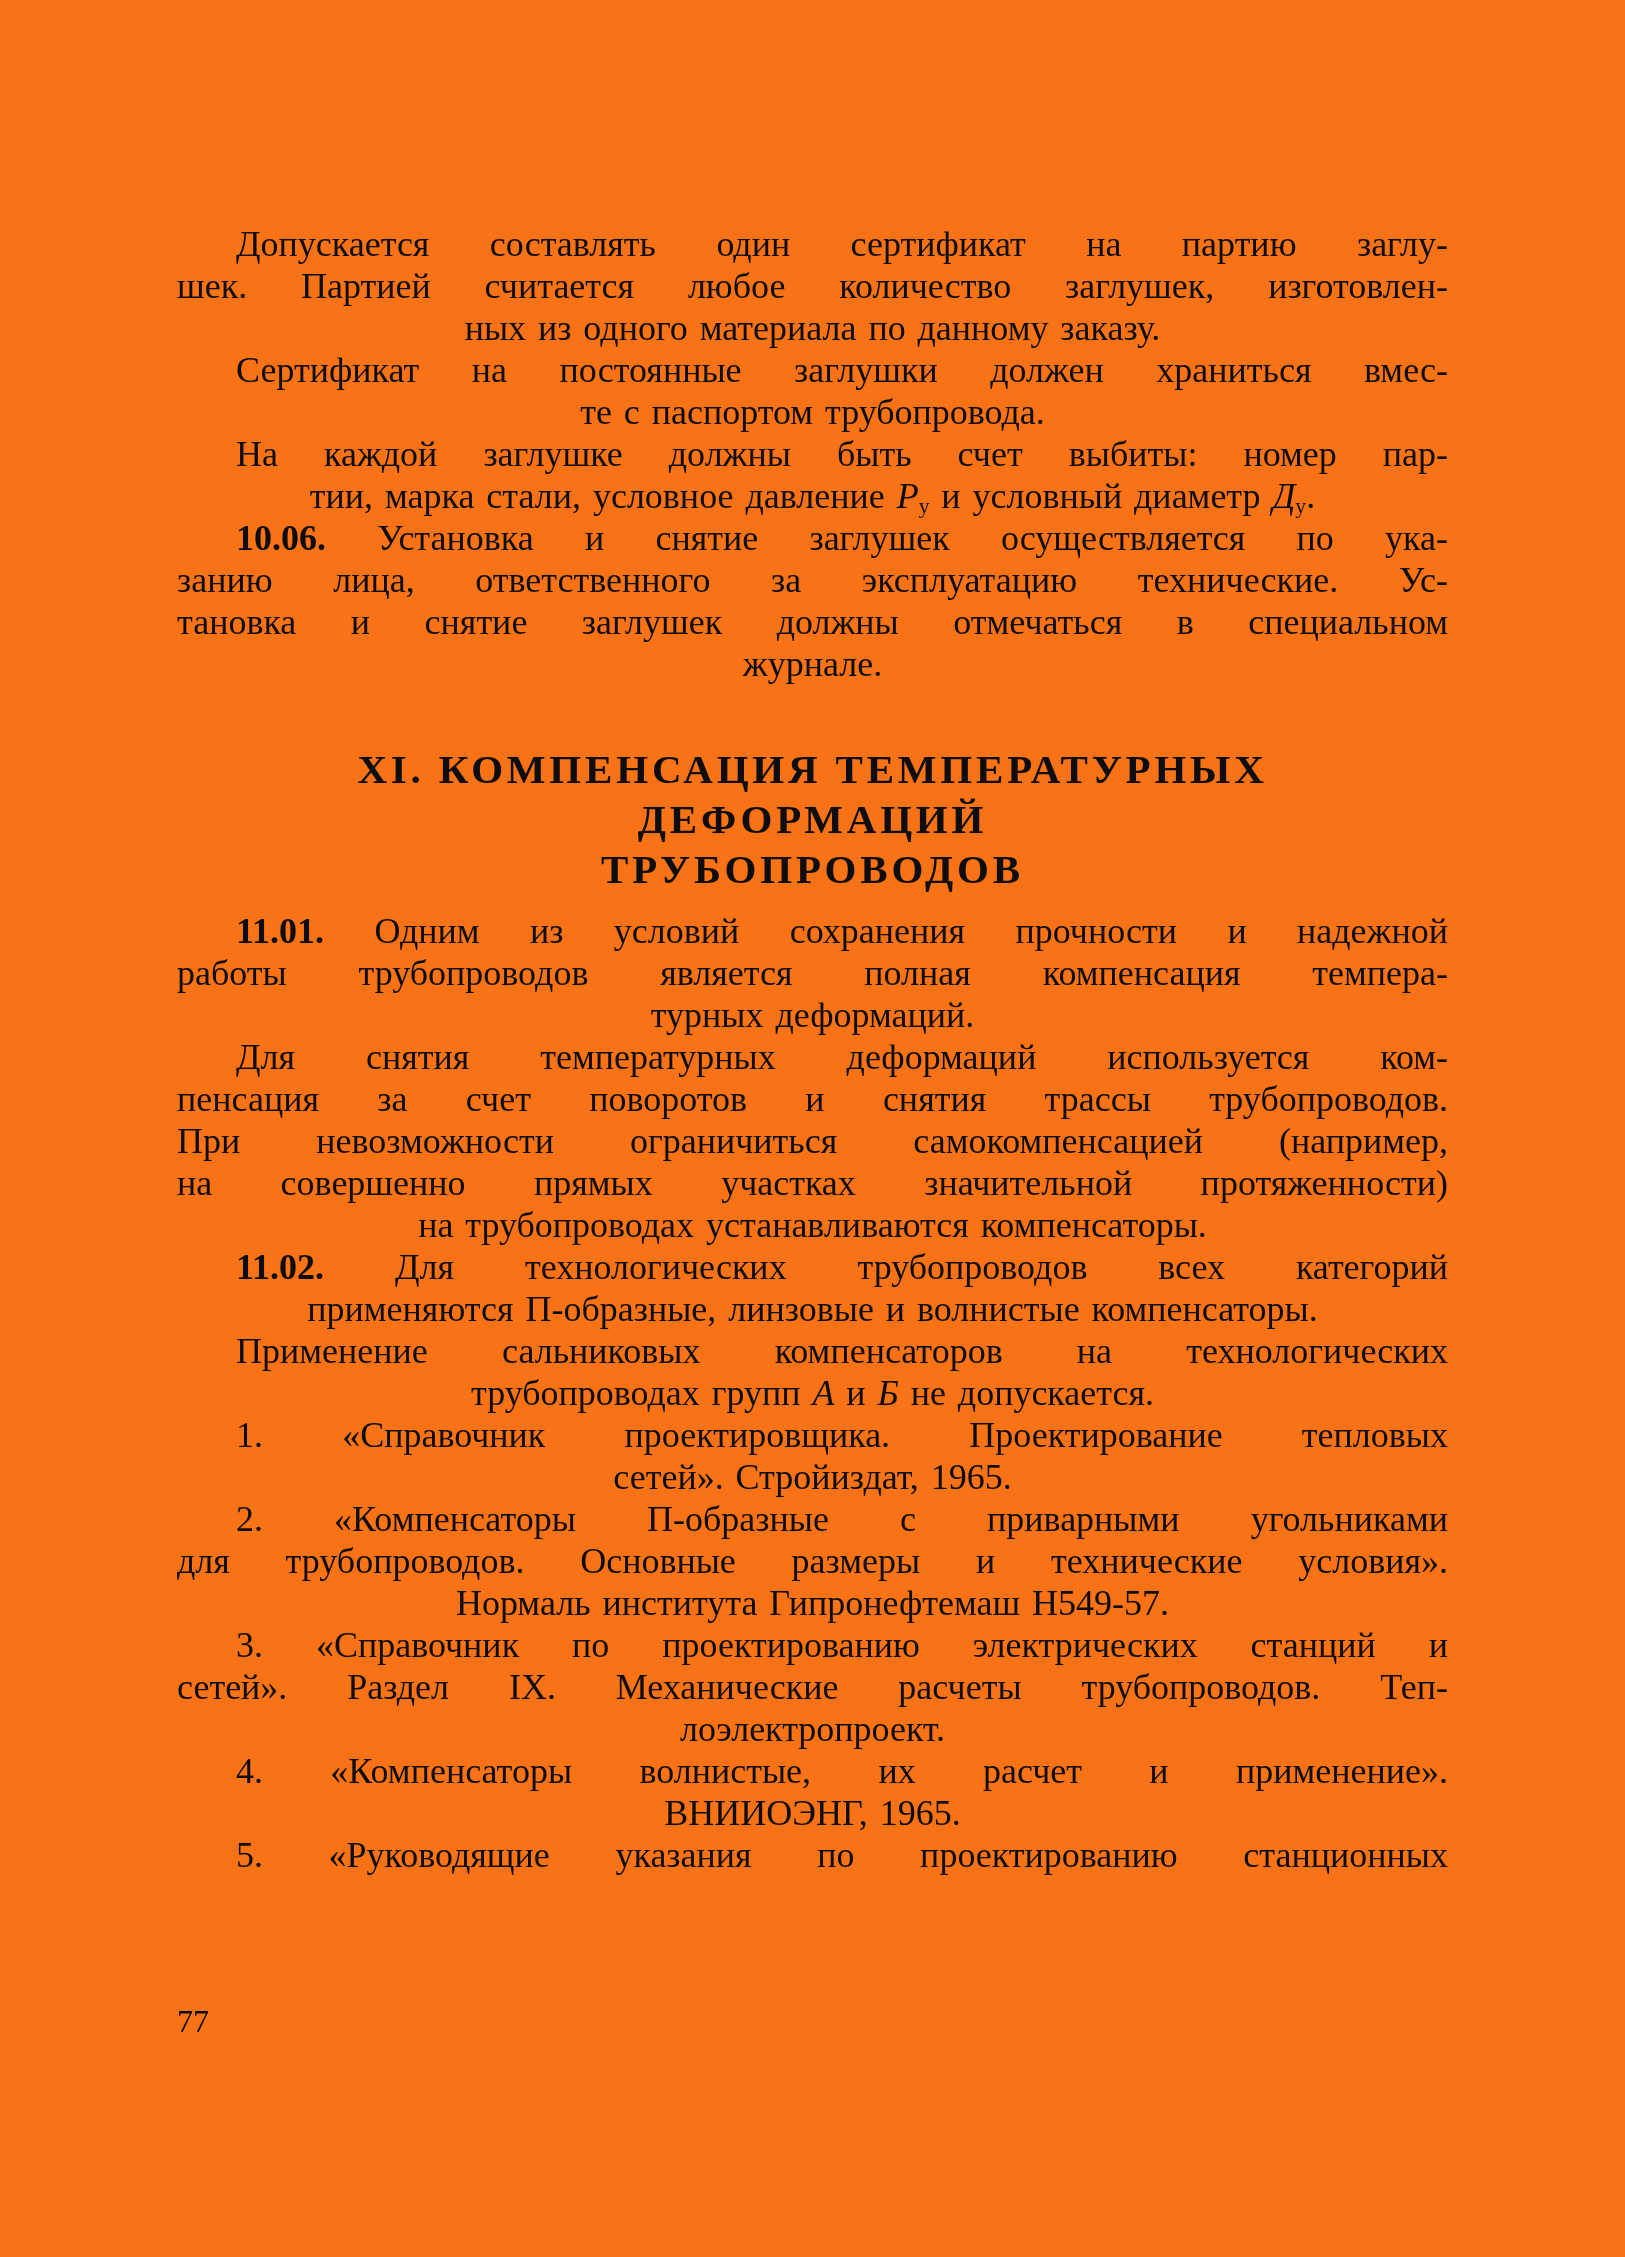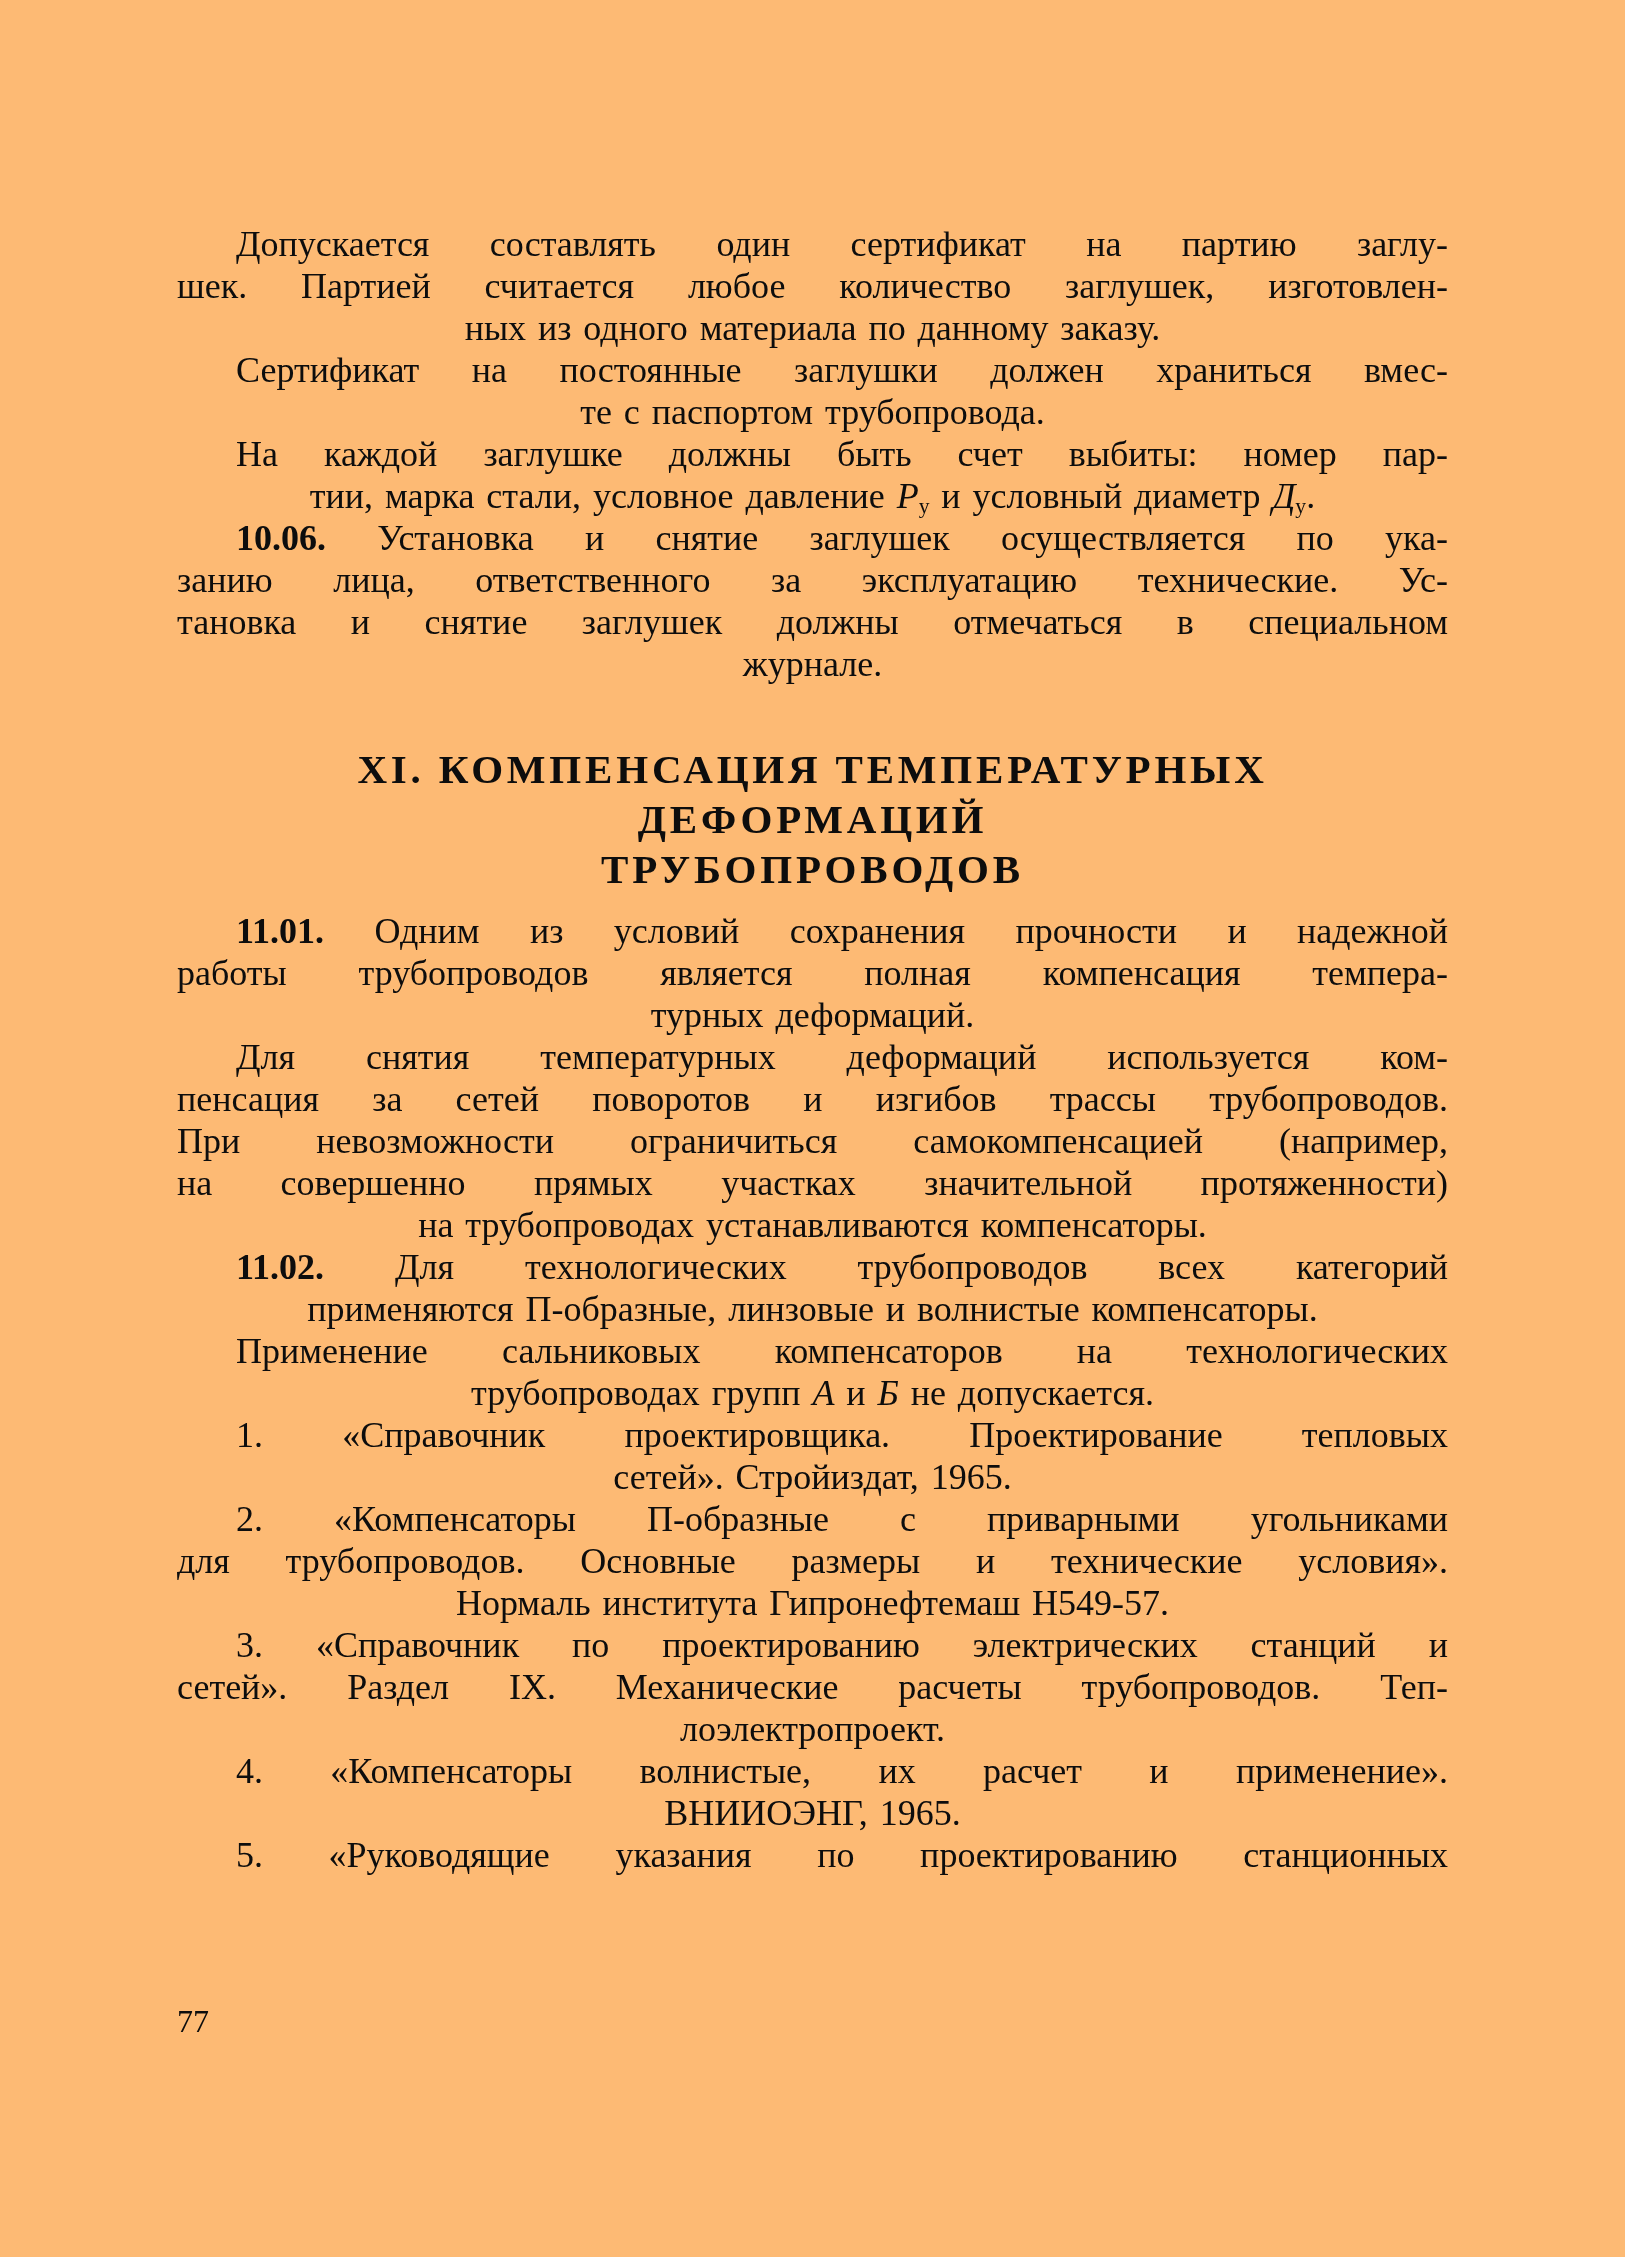--- a/index.html
+++ b/index.html
@@ -4,21 +4,21 @@
 <style>
   html, body {
     margin: 0;
     padding: 0;
     background: #ffffff;
   }
   .page {
     position: relative;
     width: 1626px;
     height: 2258px;
-    background: #fdba74;
+    background: #f97316;
     font-family: "Liberation Serif", serif;
     color: #0d0d0d;
     overflow: hidden;
   }
   .content {
     position: absolute;
     left: 177px;
     top: 223px;
     width: 1271px;
     font-size: 36px;
@@ -96,21 +96,21 @@
         <div class="hline">XI. КОМПЕНСАЦИЯ ТЕМПЕРАТУРНЫХ ДЕФОРМАЦИЙ</div>
         <div class="hline">ТРУБОПРОВОДОВ</div>
       </div>
       <div class="block para">
         <div class="line indent just"><span class="b">11.01.</span><span> Одним из условий сохранения прочности и надежной</span></div>
         <div class="line just"><span>работы трубопроводов является полная компенсация темпера-</span></div>
         <div class="line"><span>турных деформаций.</span></div>
       </div>
       <div class="block para">
         <div class="line indent just"><span>Для снятия температурных деформаций используется ком-</span></div>
-        <div class="line just"><span>пенсация за сетей поворотов и изгибов трассы трубопроводов.</span></div>
+        <div class="line just"><span>пенсация за счет поворотов и снятия трассы трубопроводов.</span></div>
         <div class="line just"><span>При невозможности ограничиться самокомпенсацией (например,</span></div>
         <div class="line just"><span>на совершенно прямых участках значительной протяженности)</span></div>
         <div class="line"><span>на трубопроводах устанавливаются компенсаторы.</span></div>
       </div>
       <div class="block para">
         <div class="line indent just"><span class="b">11.02.</span><span> Для технологических трубопроводов всех категорий</span></div>
         <div class="line"><span>применяются П-образные, линзовые и волнистые компенсаторы.</span></div>
       </div>
       <div class="block para">
         <div class="line indent just"><span>Применение сальниковых компенсаторов на технологических</span></div>

